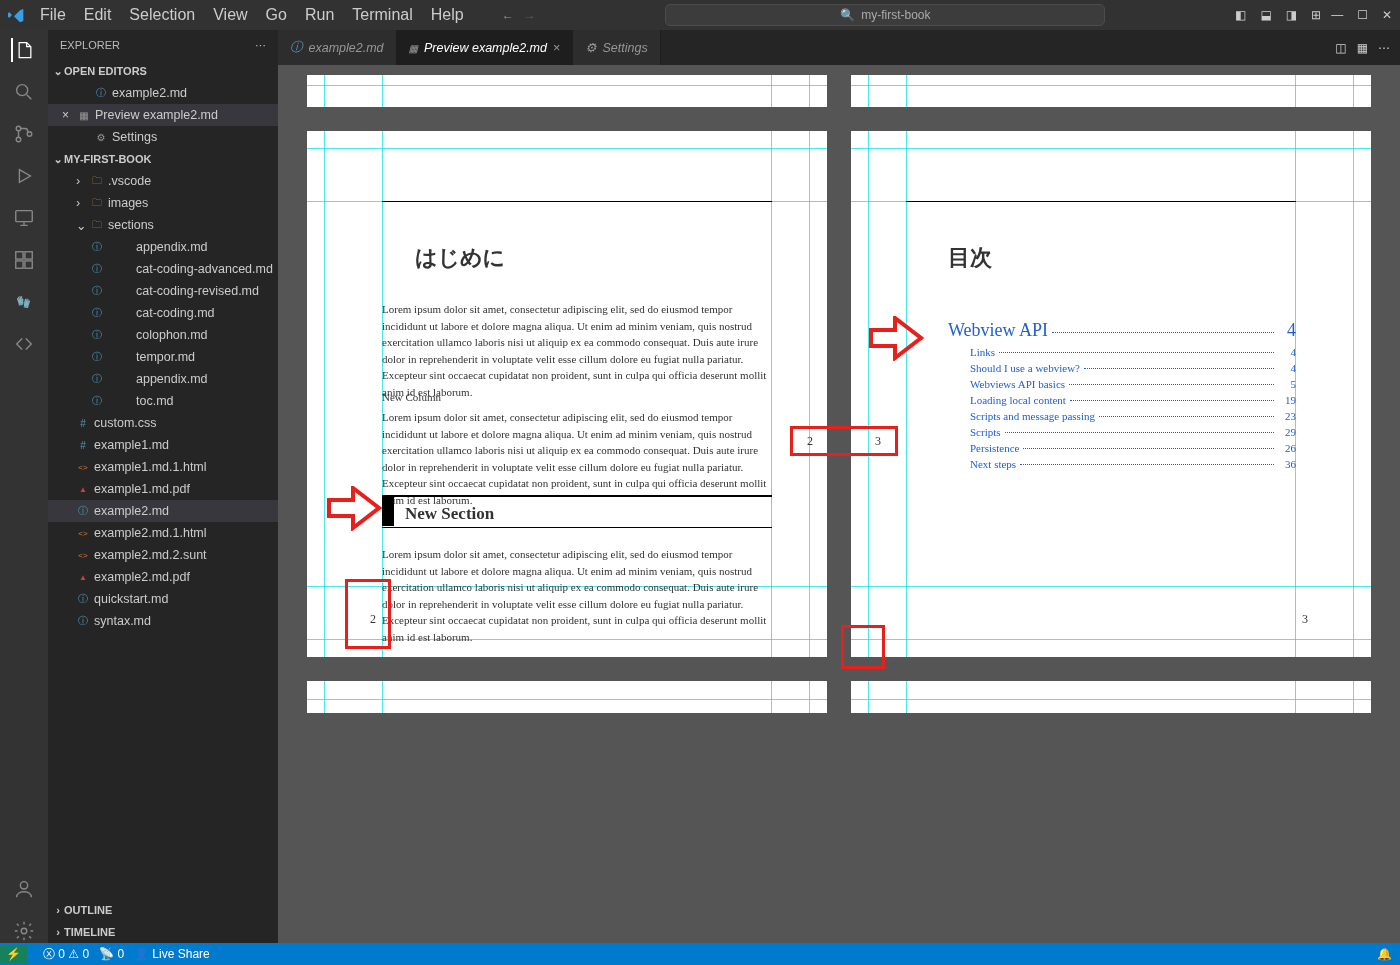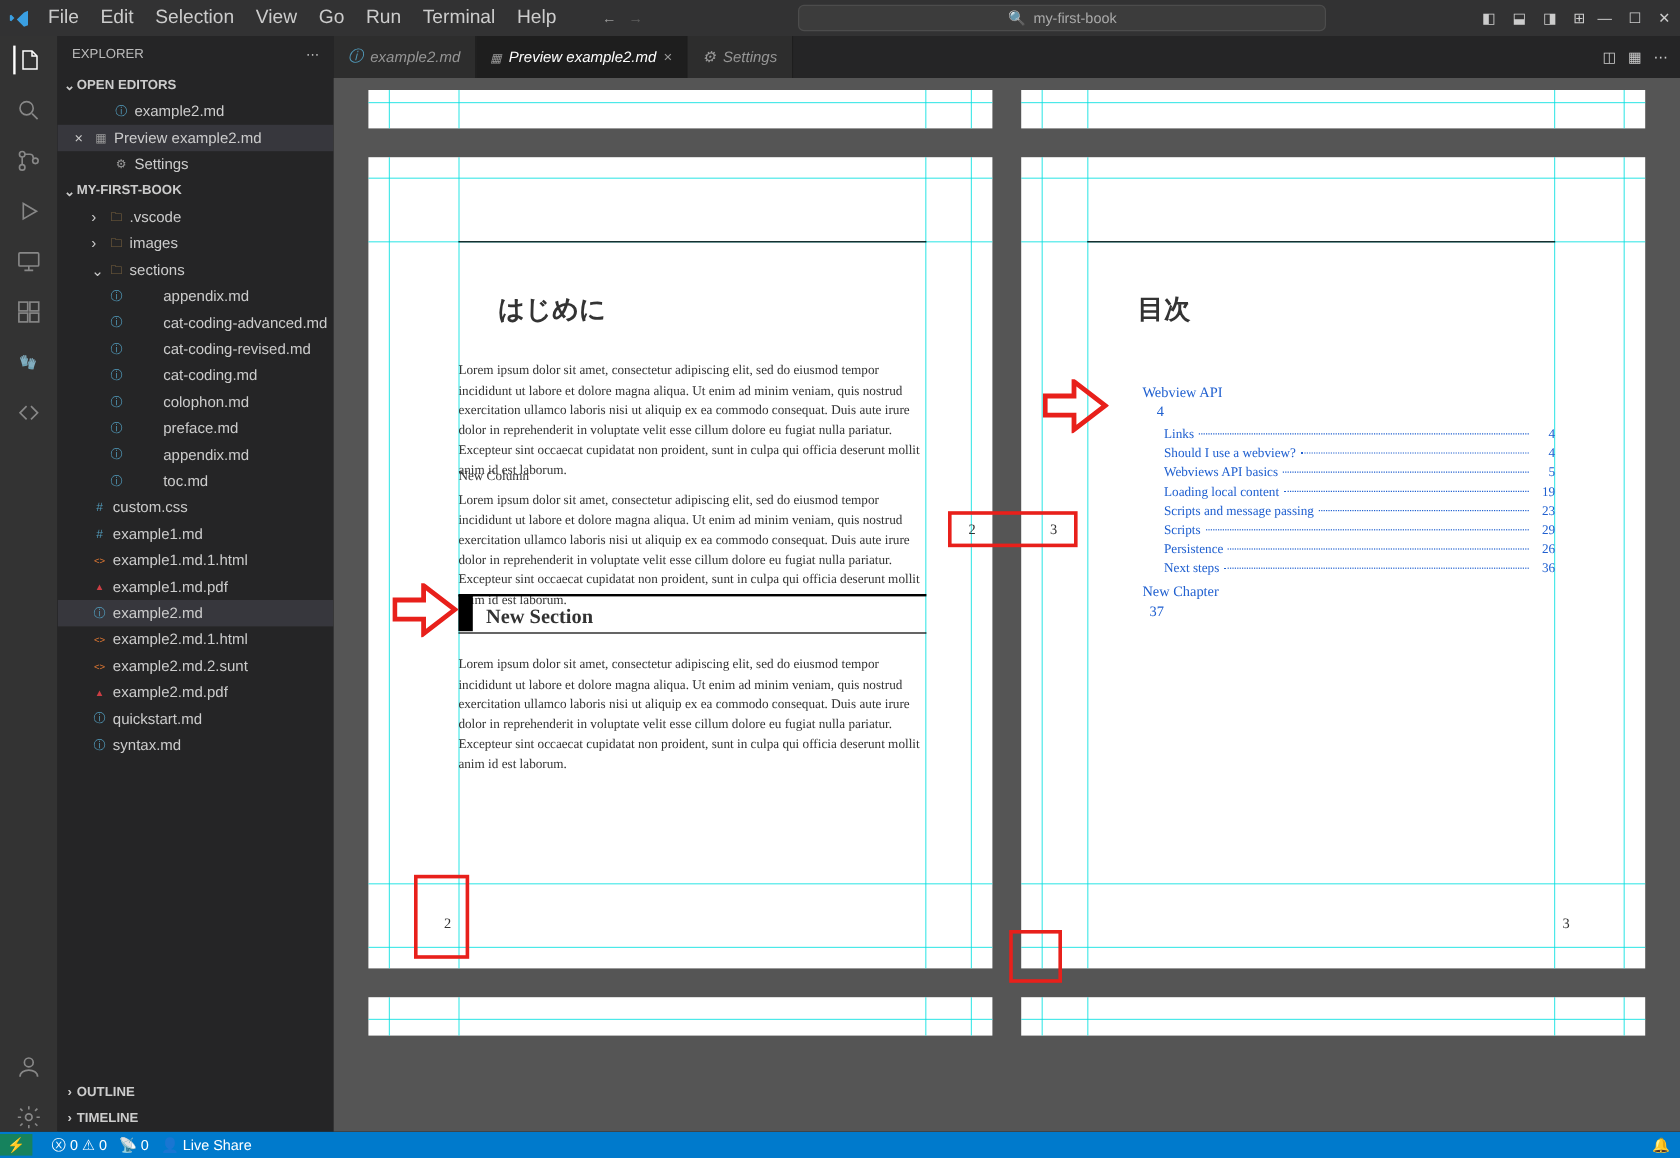--- a/index.html
+++ b/index.html
@@ -54,34 +54,34 @@
 .editor { flex: 1; display: flex; flex-direction: column; background: #1e1e1e; }
 .tabs { height: 35px; background: #252526; display: flex; align-items: stretch; }
 .tab { display: flex; align-items: center; gap: 6px; padding: 0 12px; background: #2d2d2d; color: #969696; border-right: 1px solid #1e1e1e; font-size: 12.5px; font-style: italic; cursor: pointer; }
 .tab.active { background: #1e1e1e; color: #fff; font-style: italic; }
 .tab .tab-close { color: #999; font-style: normal; }
 .tab-actions { margin-left: auto; display: flex; align-items: center; gap: 10px; padding: 0 10px; color: #ccc; }
 
 .preview { flex: 1; background: #555; overflow: auto; padding: 10px 10px; display: flex; flex-wrap: wrap; gap: 24px; justify-content: center; align-content: flex-start; }
 
 
-.page { width: 520px; height: 676px; background: #fff; position: relative; color: #000; font-family: Georgia, serif; }
+.page { width: 520px; height: 526px; background: #fff; position: relative; color: #000; font-family: Georgia, serif; }
 .page.small { height: 32px; }
 .guide-v { position: absolute; top:0; bottom:0; width:1px; background: #00e0e0; opacity:0.7; }
 .guide-h { position: absolute; left:0; right:0; height:1px; background: #00e0e0; opacity:0.7; }
 .hr-black { position:absolute; height:1px; background:#000; }
 .page-num { position: absolute; font-size: 12px; color: #333; }
 .body-text { position: absolute; font-size: 11px; line-height: 1.5; color: #333; }
 .h1 { font-size: 22px; font-weight: 600; }
 .h2 { font-size: 17px; font-weight: 600; }
 .section-bar { position:absolute; background:#000; }
 
 
 .toc-row { display: flex; align-items: baseline; font-size: 11px; color: #2060d0; margin-bottom: 4px; }
-.toc-row.chapter { font-size: 12px; margin-top: 6px; margin-bottom: 5px; flex-direction: column; }
+.toc-row.chapter { font-size: 18px; margin-top: 6px; margin-bottom: 5px; }
 .toc-row .dots { flex: 1; border-bottom: 1px dotted #2060d0; margin: 0 4px; position: relative; top: -3px; }
 .toc-row .pg { min-width: 18px; text-align: right; }
 .toc-indent { padding-left: 22px; }
 
 
 .ann-arrow { position: absolute; z-index: 50; }
 .ann-box { position: absolute; border: 3px solid #e8201b; z-index: 50; }
 
 
 .statusbar { height: 22px; background: #007acc; color: #fff; display: flex; align-items: center; font-size: 12px; padding: 0 8px; justify-content: space-between; }
@@ -256,21 +256,21 @@
         <div class="tree-row depth2">
           <span class="ficon info"></span>
           <span>cat-coding.md</span>
         </div>
         <div class="tree-row depth2">
           <span class="ficon info"></span>
           <span>colophon.md</span>
         </div>
         <div class="tree-row depth2">
           <span class="ficon info"></span>
-          <span>preface.md</span>
+          <span>tempor.md</span>
         </div>
         <div class="tree-row depth2">
           <span class="ficon info"></span>
           <span>appendix.md</span>
         </div>
         <div class="tree-row depth2">
           <span class="ficon info"></span>
           <span>toc.md</span>
         </div>
         <div class="tree-row depth1">
@@ -445,25 +445,20 @@
             <div class="toc-row toc-indent">
               <span>Persistence</span>
               <span class="dots"></span>
               <span class="pg">26</span>
             </div>
             <div class="toc-row toc-indent">
               <span>Next steps</span>
               <span class="dots"></span>
               <span class="pg">36</span>
             </div>
-            <div class="toc-row chapter">
-              <span>New Chapter</span>
-              <span class="dots"></span>
-              <span class="pg">37</span>
-            </div>
           </div>
 
         <div class="page-num" style="right:63px; bottom:30px">3</div>
 
         <svg class="ann-arrow" style="left:18px; top:185px" width="55" height="45">
             <path d="M2 14 h24 v-12 l26 20 l-26 20 v-12 h-24 z" fill="none" stroke="#e8201b" stroke-width="4"></path>
           </svg>
         <div class="ann-box" style="left:-10px; bottom:-12px; width:44px; height:44px"></div>
       </div>
 

